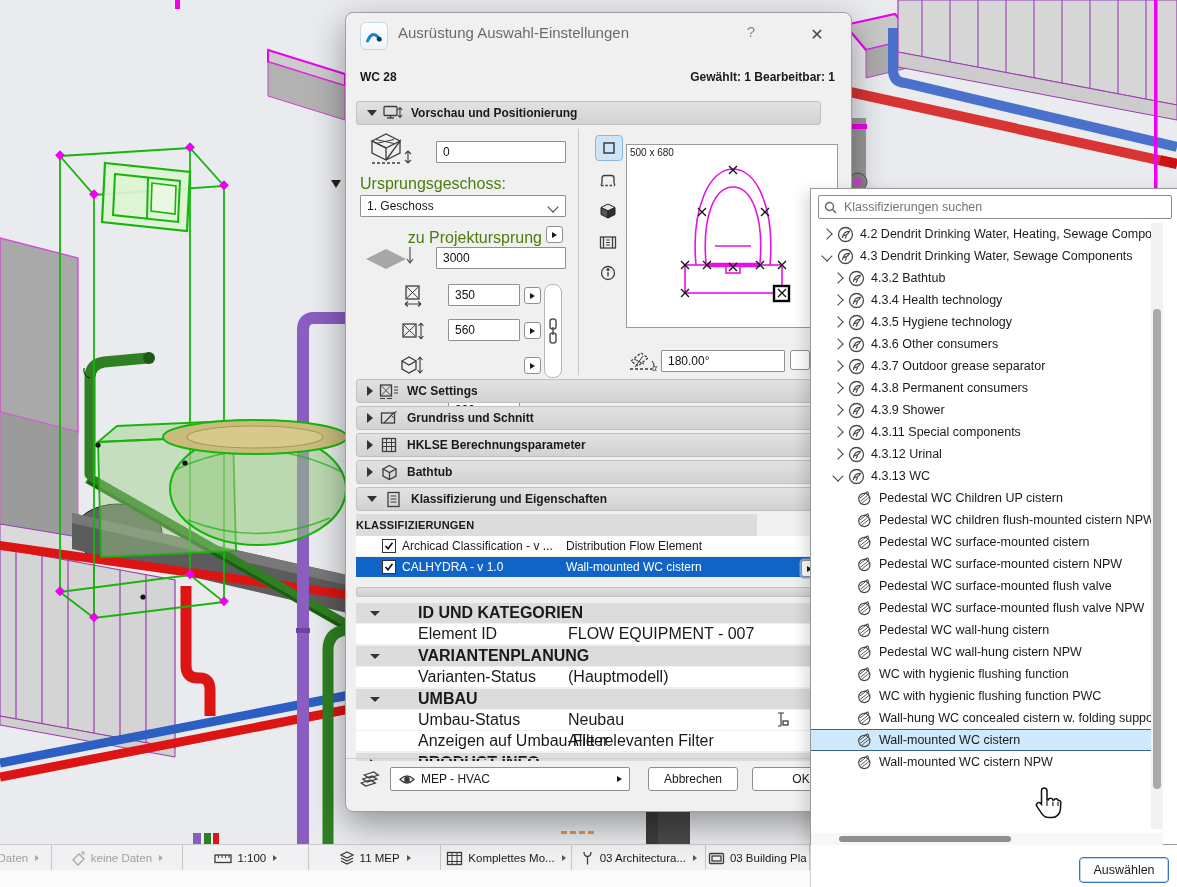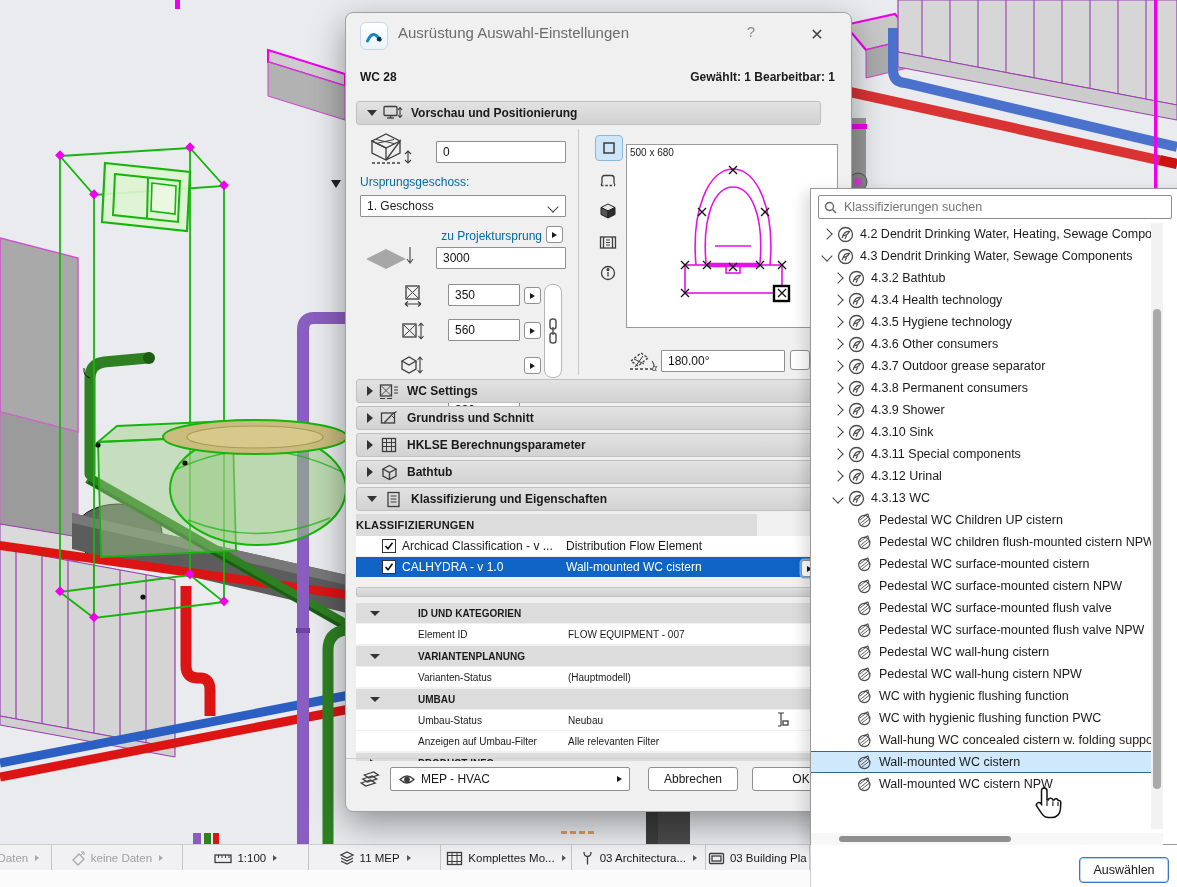--- a/index.html
+++ b/index.html
@@ -30,21 +30,21 @@
                   height:22px;display:flex;align-items:center;font-size:12px;font-weight:bold;}
   .vorbar{position:absolute;left:10px;top:88px;width:463px;padding:0;}
   .caret{display:inline-block;width:0;height:0;margin:0 6px 0 10px;}
   .caret-d{border-left:5px solid transparent;border-right:5px solid transparent;border-top:6px solid #333;}
   .caret-r{border-top:5px solid transparent;border-bottom:5px solid transparent;border-left:6px solid #333;}
   .sec-ic{width:20px;margin-right:8px;}
   #sections{position:absolute;left:10px;top:366px;width:465px;}
   #sections .secbar{margin-bottom:3px;width:463px;}
   .tinput{position:absolute;height:20px;border:1px solid #8f8f8f;background:#fff;font-family:"Liberation Sans",sans-serif;
           font-size:12px;padding:0 6px;color:#111;box-sizing:content-box;border-radius:1px;}
-  .lbl{position:absolute;font-size:12px;color:#0369a1;}
+  .lbl{position:absolute;font-size:16px;color:#4d7c0f;}
   .selectbox{position:absolute;border:1px solid #8f8f8f;background:#fff;height:20px;display:flex;align-items:center;
              font-size:12px;padding-left:6px;border-radius:1px;}
   .selchev{position:absolute;right:8px;top:7px;width:7px;height:7px;border-right:1.5px solid #444;border-bottom:1.5px solid #444;transform:rotate(45deg);}
   .flybtn{position:absolute;width:15px;height:15px;background:#fff;border:1px solid #909090;border-radius:3px;
           display:flex;align-items:center;justify-content:center;}
   .flytri{width:0;height:0;border-top:3.5px solid transparent;border-bottom:3.5px solid transparent;border-left:5px solid #1a1a1a;}
   .chainbox{position:absolute;left:198px;top:271px;width:16px;height:92px;background:#fff;border:1px solid #b5b5b5;border-radius:8px;
             display:flex;align-items:center;justify-content:center;}
   .vdivider{position:absolute;left:232px;top:116px;width:1px;height:246px;background:#c9c9c9;}
   .icostrip{position:absolute;left:249px;top:122px;width:28px;}
@@ -59,21 +59,21 @@
   .krow{position:relative;height:20px;margin-bottom:1px;font-size:12px;display:flex;align-items:center;width:463px;}
   .krow.white{background:#fff;}
   .krow.bluesel{background:#0f64c6;color:#fff;}
   .kcol1{position:absolute;left:46px;white-space:nowrap;}
   .kcol2{position:absolute;left:210px;white-space:nowrap;}
   .cbx{position:absolute;left:26px;width:12px;height:12px;background:#fff;border:1px solid #333;display:flex;align-items:center;justify-content:center;}
   #klasswrap{position:absolute;left:10px;top:501px;width:465px;}
   .khdr{height:22px;display:flex;align-items:center;font-size:11px;letter-spacing:.2px;margin-bottom:0;width:401px;}
   .stripbar{position:absolute;left:10px;top:574px;width:463px;height:8px;background:linear-gradient(#e0e0e0,#d0d0d0);border:1px solid #c2c2c2;border-radius:2px;}
   #props{position:absolute;left:10px;top:588px;width:465px;height:160px;overflow:hidden;}
-  .prow{position:relative;height:20px;margin-bottom:1px;font-size:10px;display:flex;align-items:center;width:463px;}
+  .prow{position:relative;height:20px;margin-bottom:1px;font-size:16px;display:flex;align-items:center;width:463px;}
   .prow.group{background:#dcdcdc;font-weight:bold;}
   .prow.val{background:#fff;}
   .plabel{position:absolute;left:62px;white-space:nowrap;}
   .pval{position:absolute;left:212px;white-space:nowrap;}
   .pcaret{position:absolute;left:14px;}
   .picon{position:absolute;left:418px;top:1px;}
   .footsep{position:absolute;left:0;top:745px;width:100%;height:1px;background:#cfcfcf;}
   .combo{position:absolute;left:44px;top:754px;width:238px;height:22px;background:#fff;border:1px solid #8f8f8f;border-radius:2px;
          display:flex;align-items:center;font-size:12px;}
   .btn{position:absolute;height:22px;background:#fff;border:1px solid #8f8f8f;border-radius:3px;font-size:12px;
@@ -763,31 +763,20 @@
         </div>
         <div class="trow">
           <span class="sp" style="width:23px"></span>
           <span class="chev right" style="margin-right:6px"></span>
           <span class="ic" style="color:#4a4a4a;margin-right:6px">
             <svg width="17" height="17" viewBox="0 0 17 17">
               <circle cx="8.5" cy="8.5" r="7" fill="none" stroke="currentColor" stroke-width="1.3"></circle>
               <path d="M5.2,12 C6.5,6.8 9.2,5 12.4,5.4 C11,8.2 9.4,9.3 6.2,9.6 M8,12.8 L9.6,9.4" fill="none" stroke="currentColor" stroke-width="1.2"></path>
             </svg>
           </span>
-          <span>4.3.10 Sink</span>
-        </div>
-        <div class="trow">
-          <span class="sp" style="width:23px"></span>
-          <span class="chev right" style="margin-right:6px"></span>
-          <span class="ic" style="color:#4a4a4a;margin-right:6px">
-            <svg width="17" height="17" viewBox="0 0 17 17">
-              <circle cx="8.5" cy="8.5" r="7" fill="none" stroke="currentColor" stroke-width="1.3"></circle>
-              <path d="M5.2,12 C6.5,6.8 9.2,5 12.4,5.4 C11,8.2 9.4,9.3 6.2,9.6 M8,12.8 L9.6,9.4" fill="none" stroke="currentColor" stroke-width="1.2"></path>
-            </svg>
-          </span>
           <span>4.3.11 Special components</span>
         </div>
         <div class="trow">
           <span class="sp" style="width:23px"></span>
           <span class="chev right" style="margin-right:6px"></span>
           <span class="ic" style="color:#4a4a4a;margin-right:6px">
             <svg width="17" height="17" viewBox="0 0 17 17">
               <circle cx="8.5" cy="8.5" r="7" fill="none" stroke="currentColor" stroke-width="1.3"></circle>
               <path d="M5.2,12 C6.5,6.8 9.2,5 12.4,5.4 C11,8.2 9.4,9.3 6.2,9.6 M8,12.8 L9.6,9.4" fill="none" stroke="currentColor" stroke-width="1.2"></path>
             </svg>

